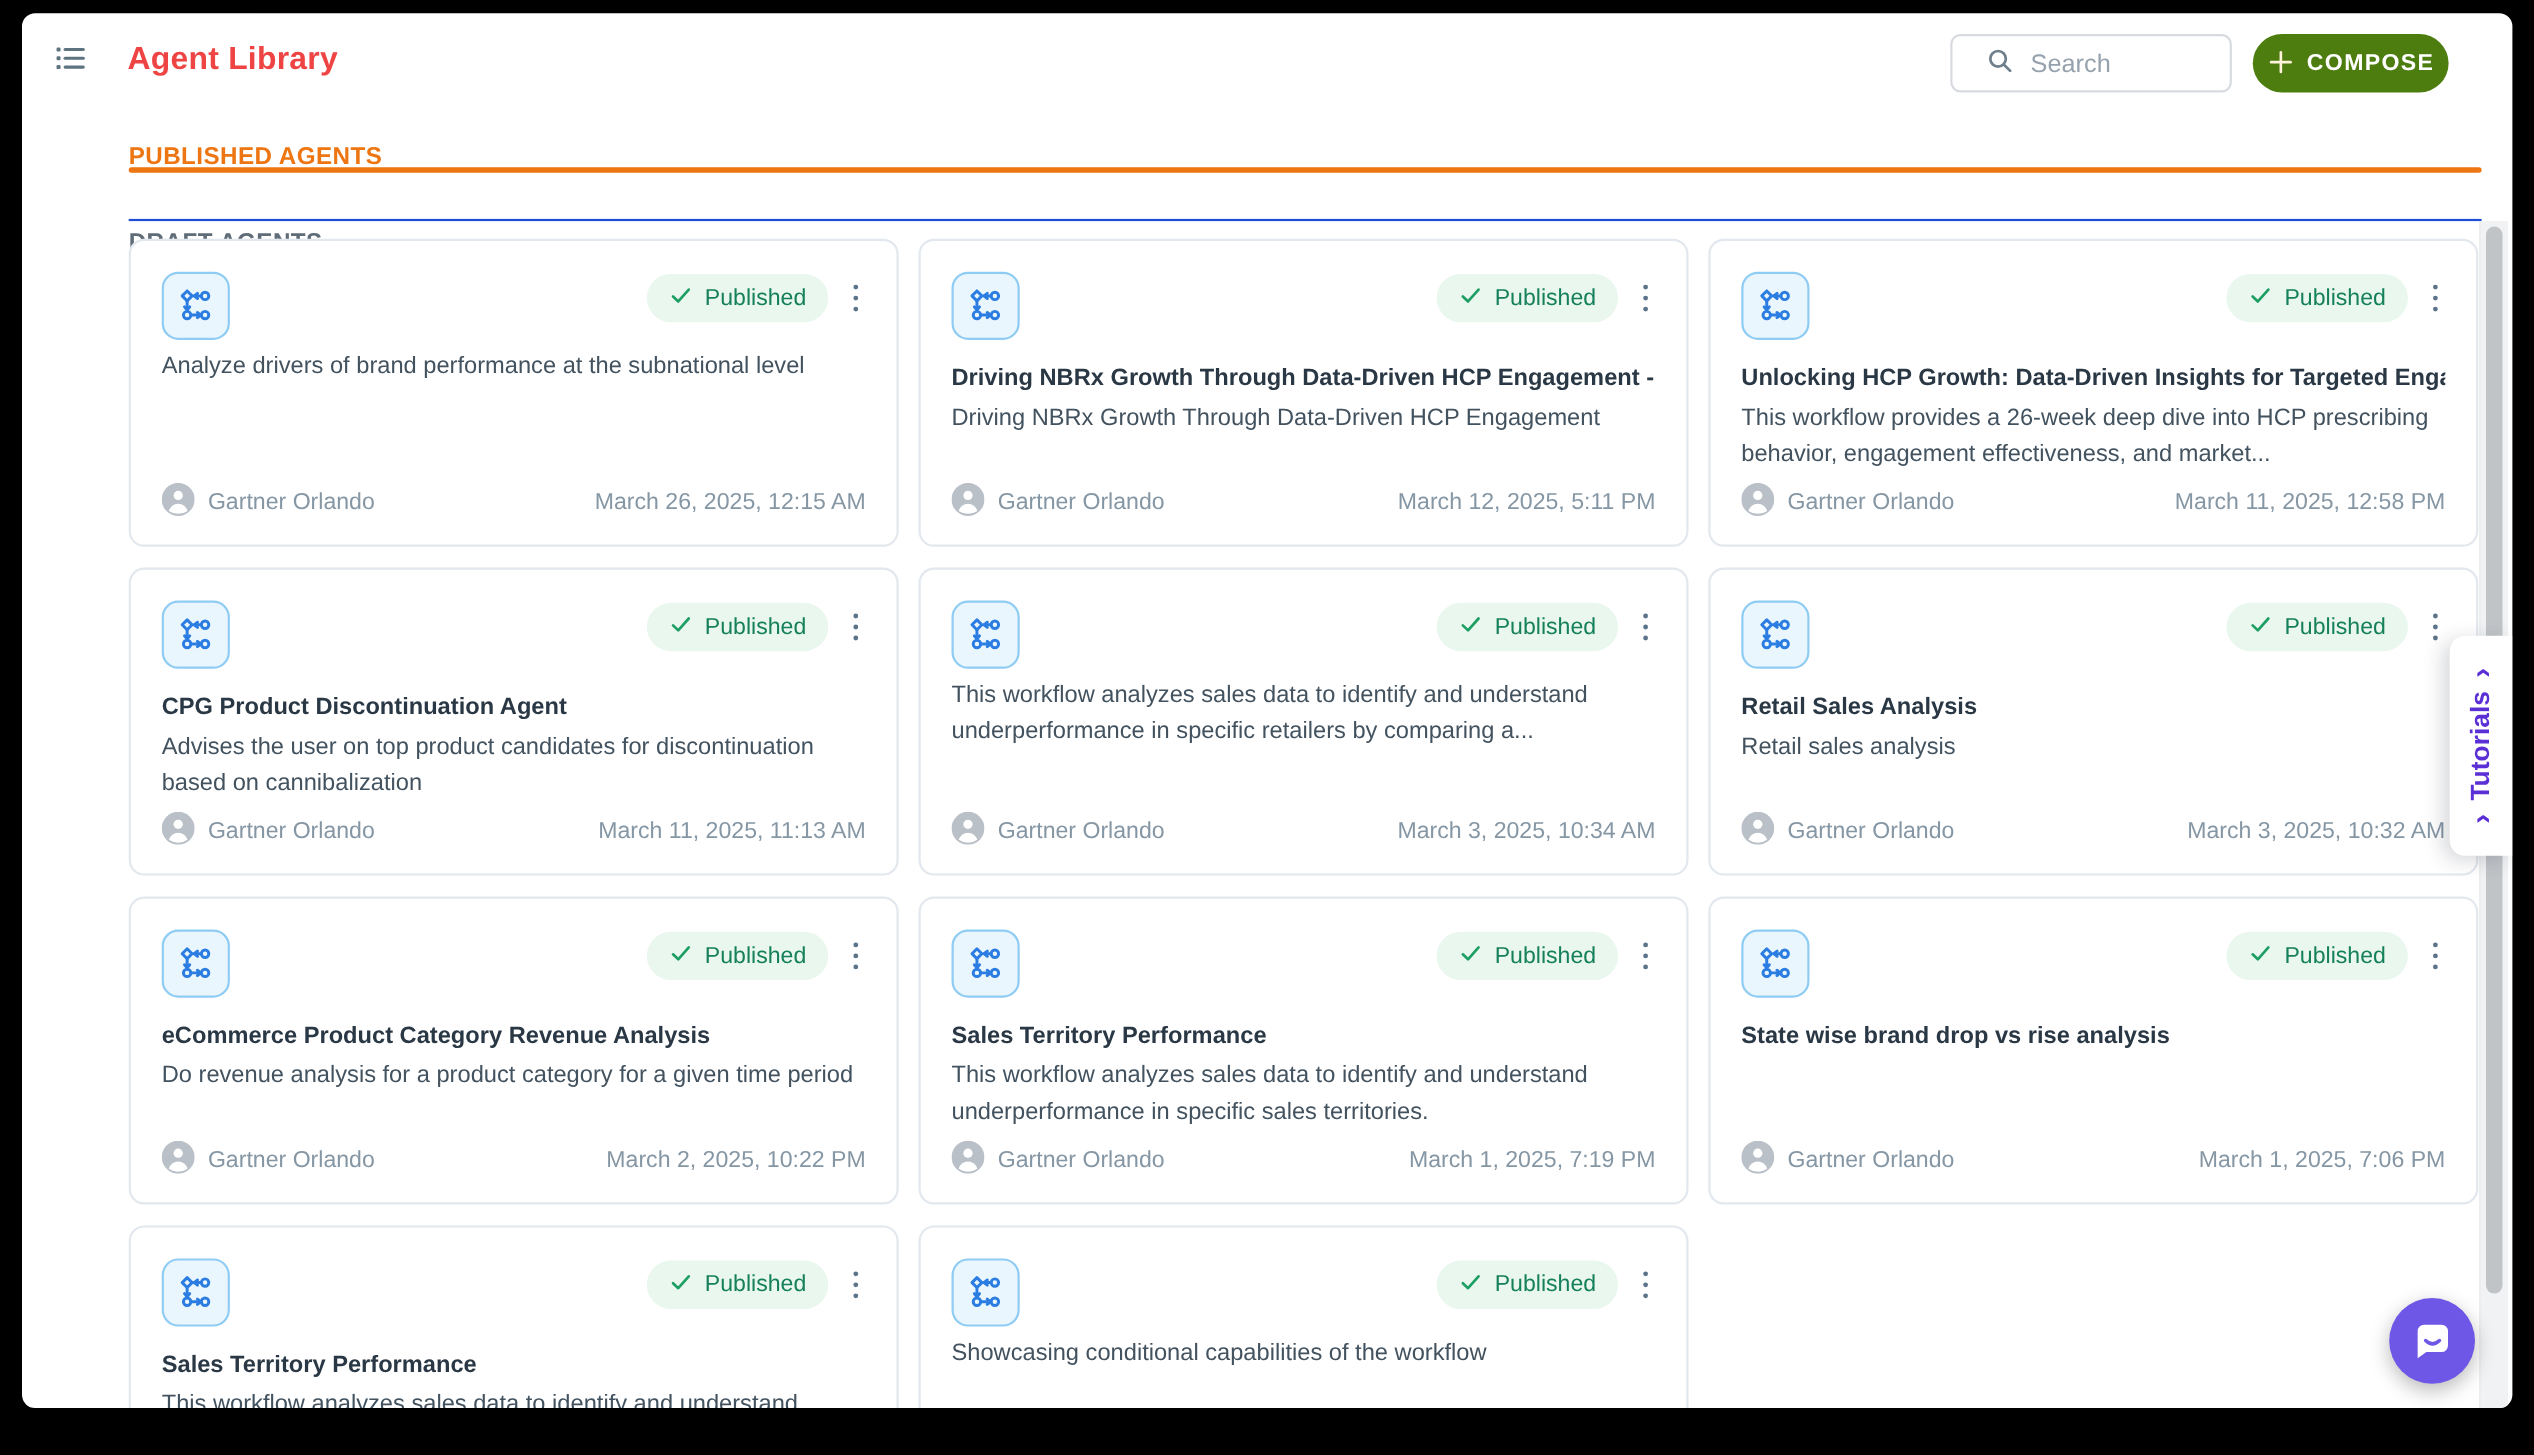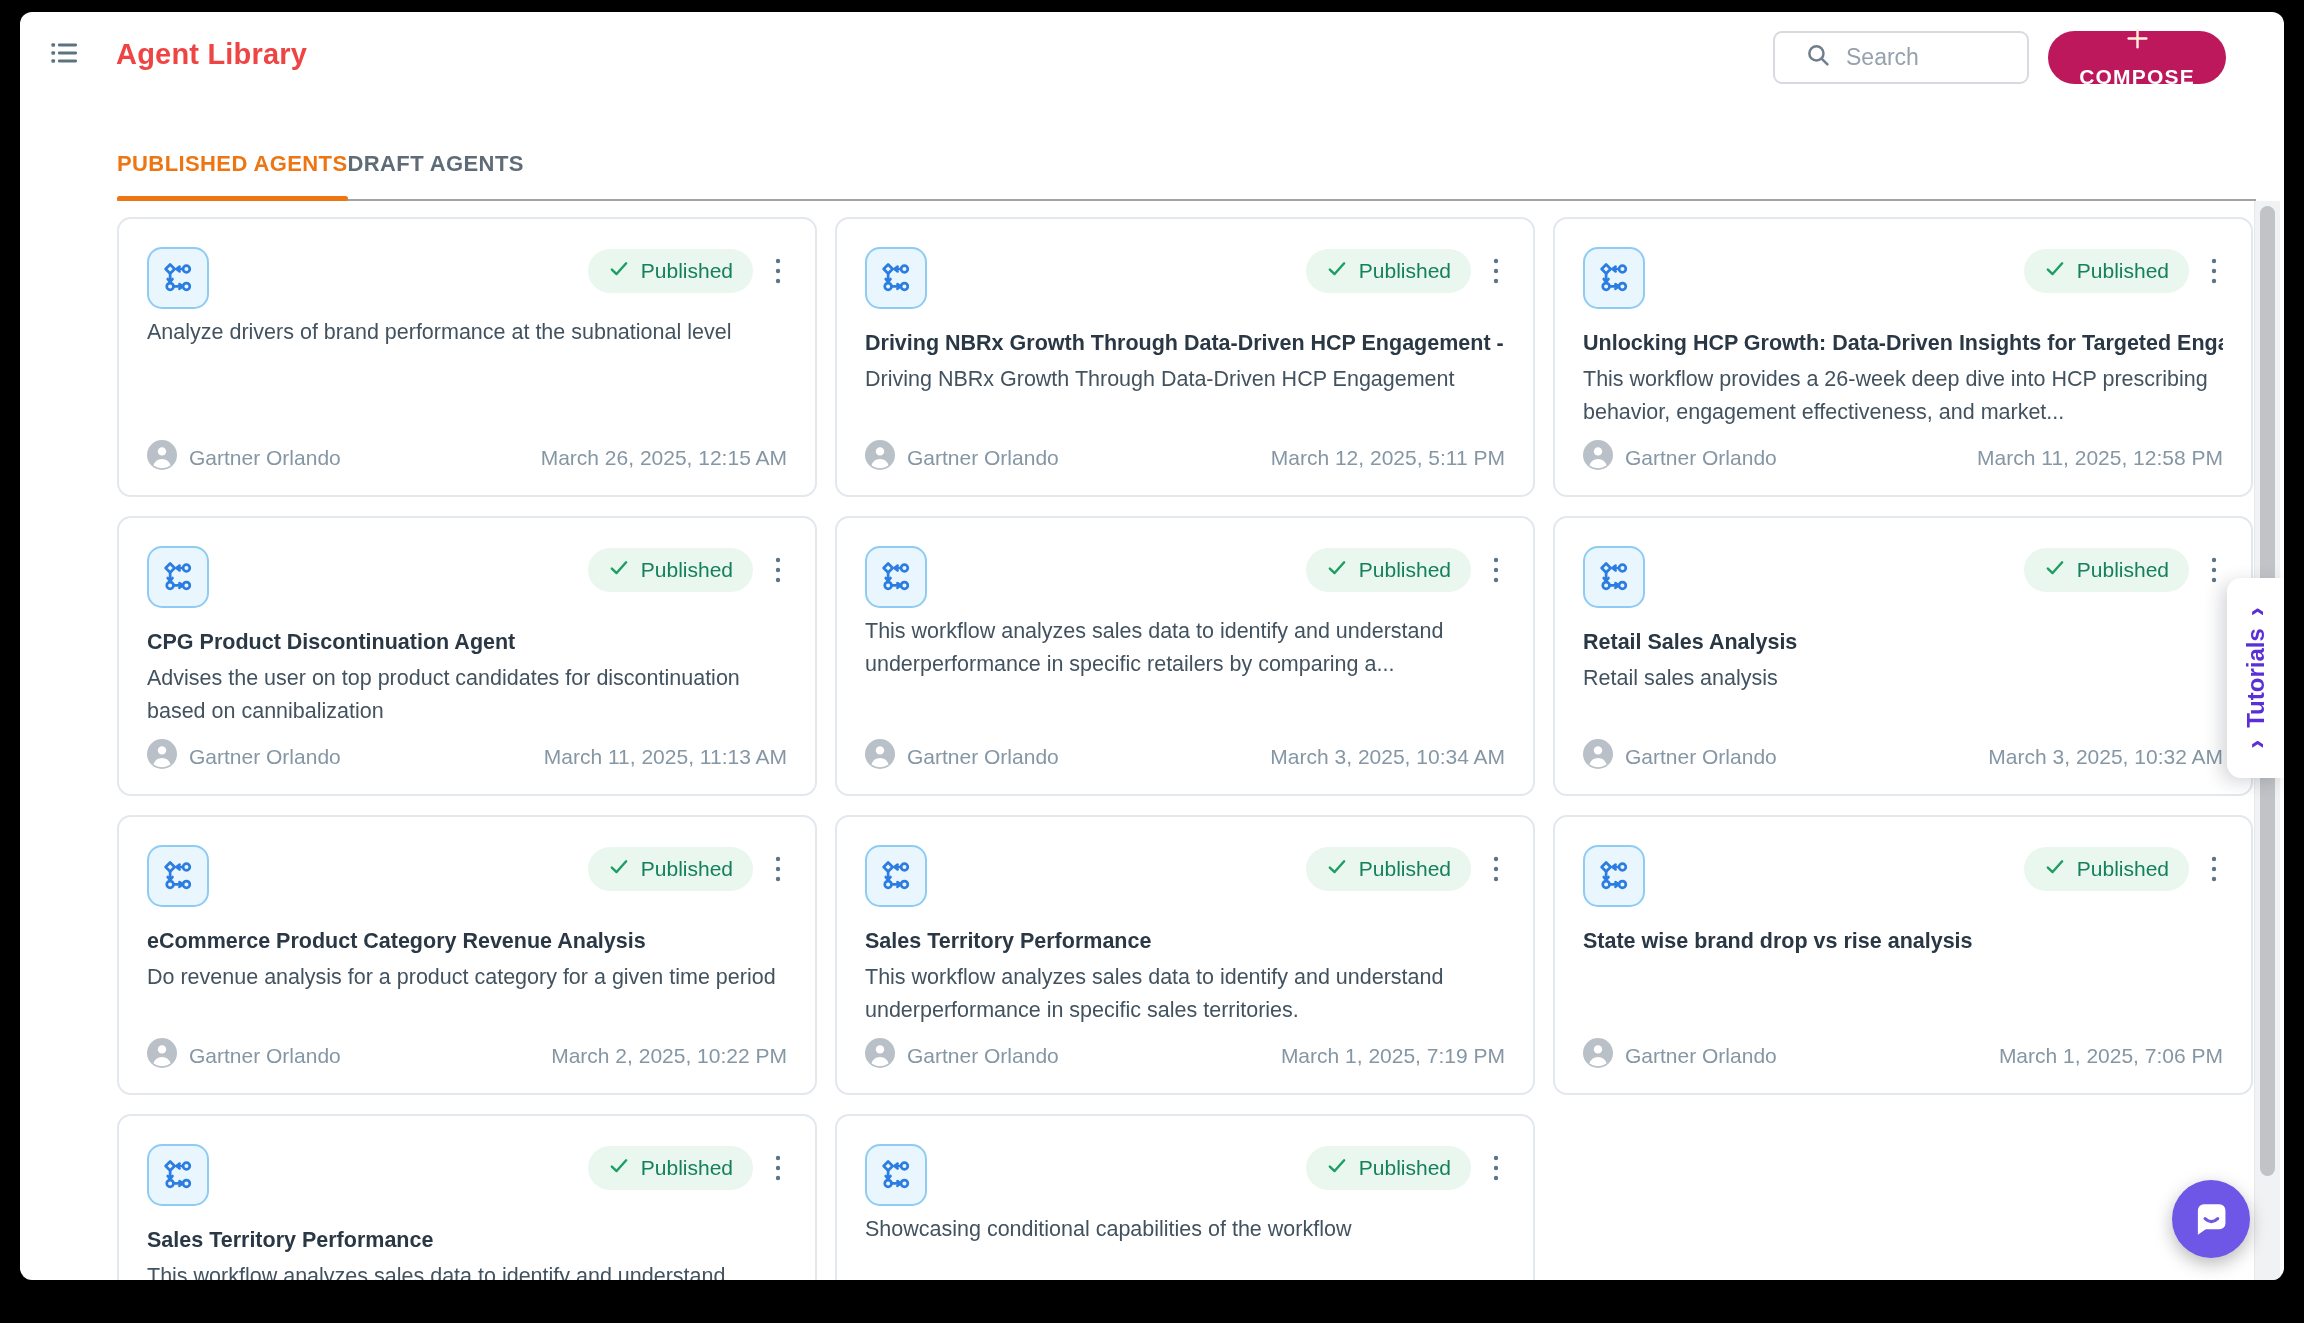--- a/index.html
+++ b/index.html
@@ -12,26 +12,26 @@
   .sidebar-toggle{position:absolute;left:24px;top:22px;width:40px;height:40px;display:flex;
                   align-items:center;justify-content:center;cursor:pointer;background:none;border:none;}
   .page-title{position:absolute;left:96px;top:26px;margin:0;font-size:29px;font-weight:bold;
               color:#ef4444;letter-spacing:.2px;}
   .search-box{position:absolute;left:1753px;top:19px;width:256px;height:53px;border:2px solid #d7dbe0;
               border-radius:9px;display:flex;align-items:center;padding:0 0 0 30px;box-sizing:border-box;background:#fff;}
   .search-box input{border:none;outline:none;flex:1;min-width:0;font-size:23px;color:#3c4a56;
                     margin-left:12px;font-family:"Liberation Sans",sans-serif;background:transparent;}
   .search-box input::placeholder{color:#95a1ad;}
   .compose-btn{position:absolute;left:2028px;top:19px;width:178px;height:53px;border:none;border-radius:27px;
-               background:#be185d;display:flex;align-items:center;justify-content:center;gap:11px;cursor:pointer;flex-direction:column;}
+               background:#4d7c0f;display:flex;align-items:center;justify-content:center;gap:11px;cursor:pointer;}
   .compose-btn .lbl{color:#fff;font-weight:bold;font-size:21px;letter-spacing:1.2px;font-family:"Liberation Sans",sans-serif;}
 
   
-  .tabs{position:absolute;left:97px;right:28px;top:117px;height:72px;display:flex;
-        border-bottom:2px solid #a3a3a3;box-sizing:border-box;}
+  .tabs{position:absolute;left:97px;right:28px;top:117px;height:72px;display:flex;gap:52px;
+        border-bottom:2px solid #1d4ed8;box-sizing:border-box;flex-direction:column;}
   .tab{position:relative;display:flex;align-items:center;height:100%;font-size:22px;font-weight:bold;
        letter-spacing:.4px;color:#5f6c77;cursor:pointer;}
   .tab.active{color:#ED7612;}
   .tab.active::after{content:"";position:absolute;left:0;right:0;bottom:-2px;height:5px;
                      background:#ED7612;border-radius:3px;}
 
   
   .cards{position:absolute;left:97px;top:205px;width:2136px;display:grid;
          grid-template-columns:repeat(3,700px);column-gap:18px;row-gap:19px;grid-auto-rows:280px;}
   .card{position:relative;background:#fff;border:2px solid #e2e8ee;border-radius:14px;

